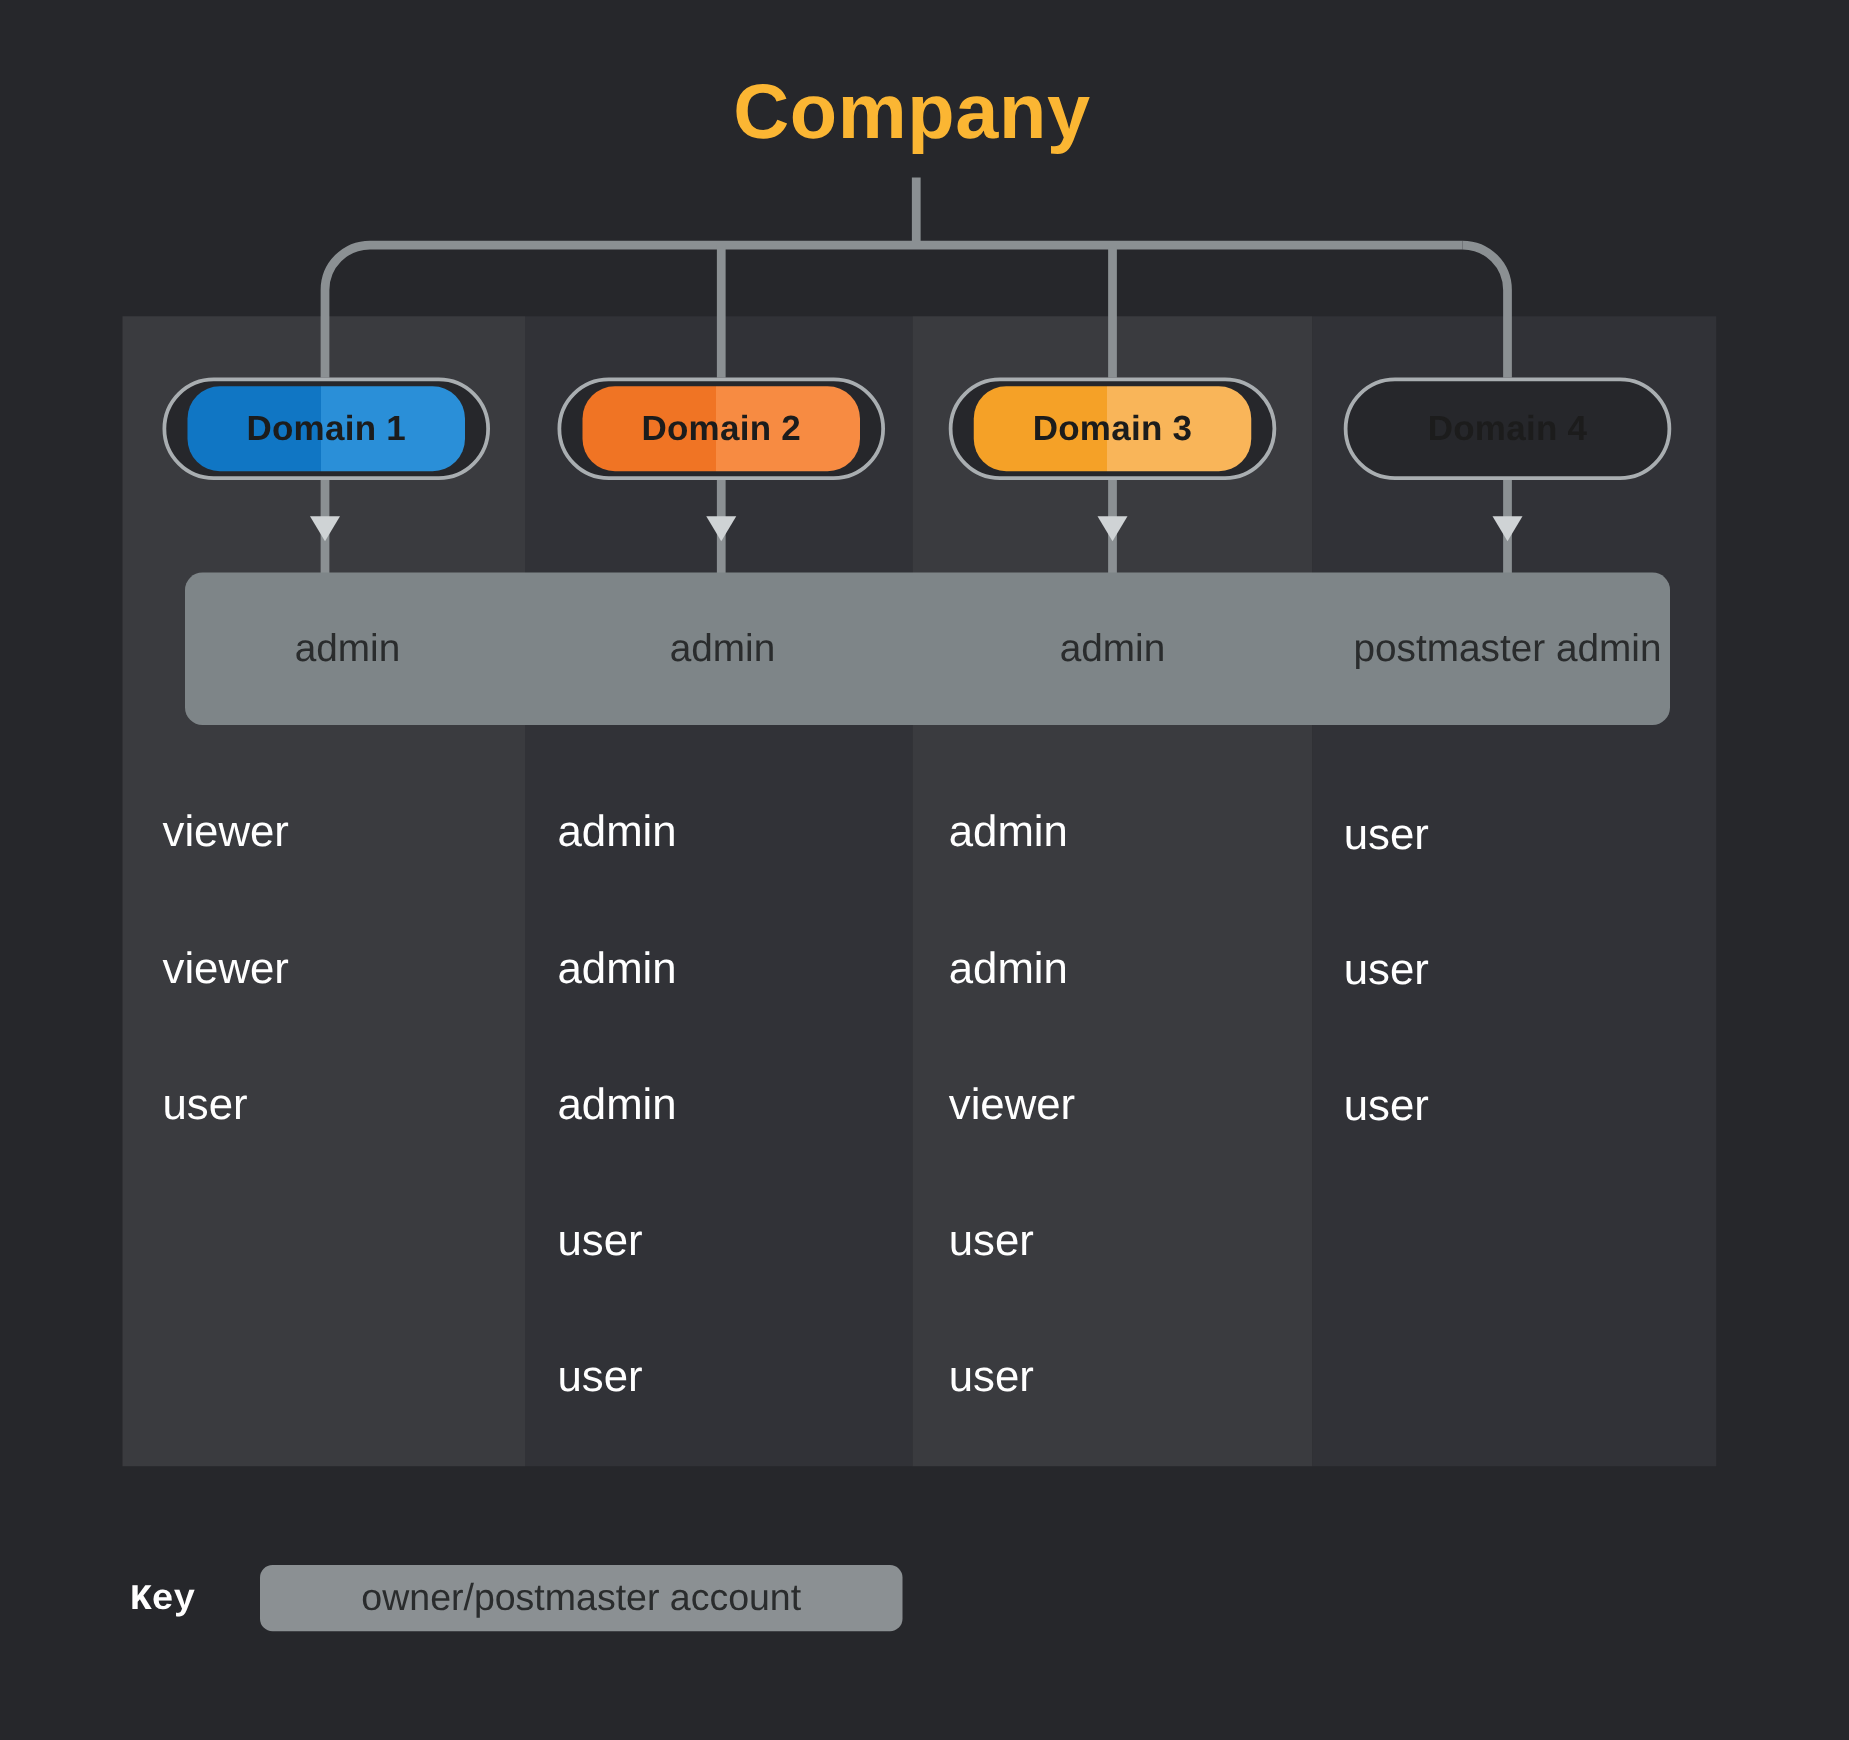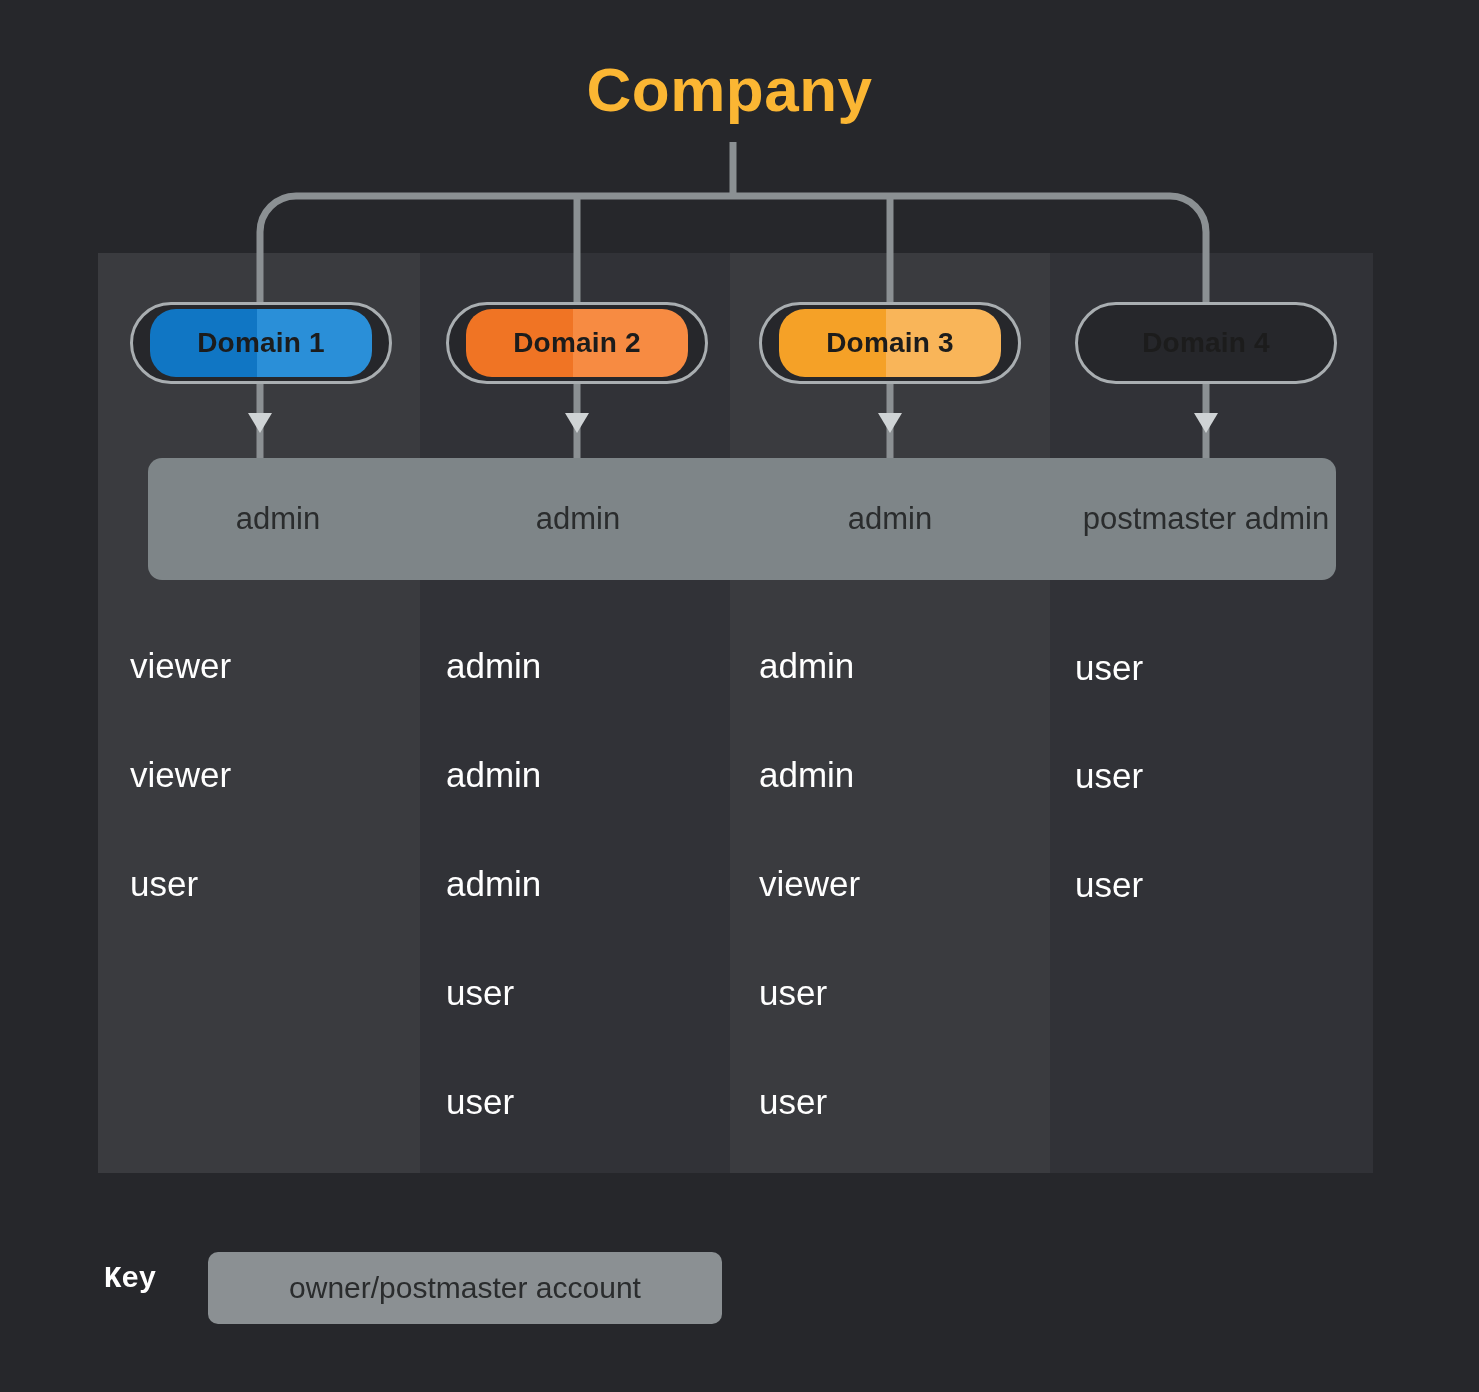--- a/index.html
+++ b/index.html
@@ -118,21 +118,21 @@
     font-size: 29px;
     font-weight: bold;
     color: #ffffff;
     font-family: Liberation Mono, monospace;
   }
   #key-box {
     position: absolute;
     left: 208px;
     top: 1252px;
     width: 514px;
-    height: 72px;
+    height: 53px;
     background: #8b9093;
     border-radius: 10px;
     display: flex;
     align-items: center;
     justify-content: center;
     font-size: 30px;
     color: #2a2c2d;
   }
 </style>
 </head>

